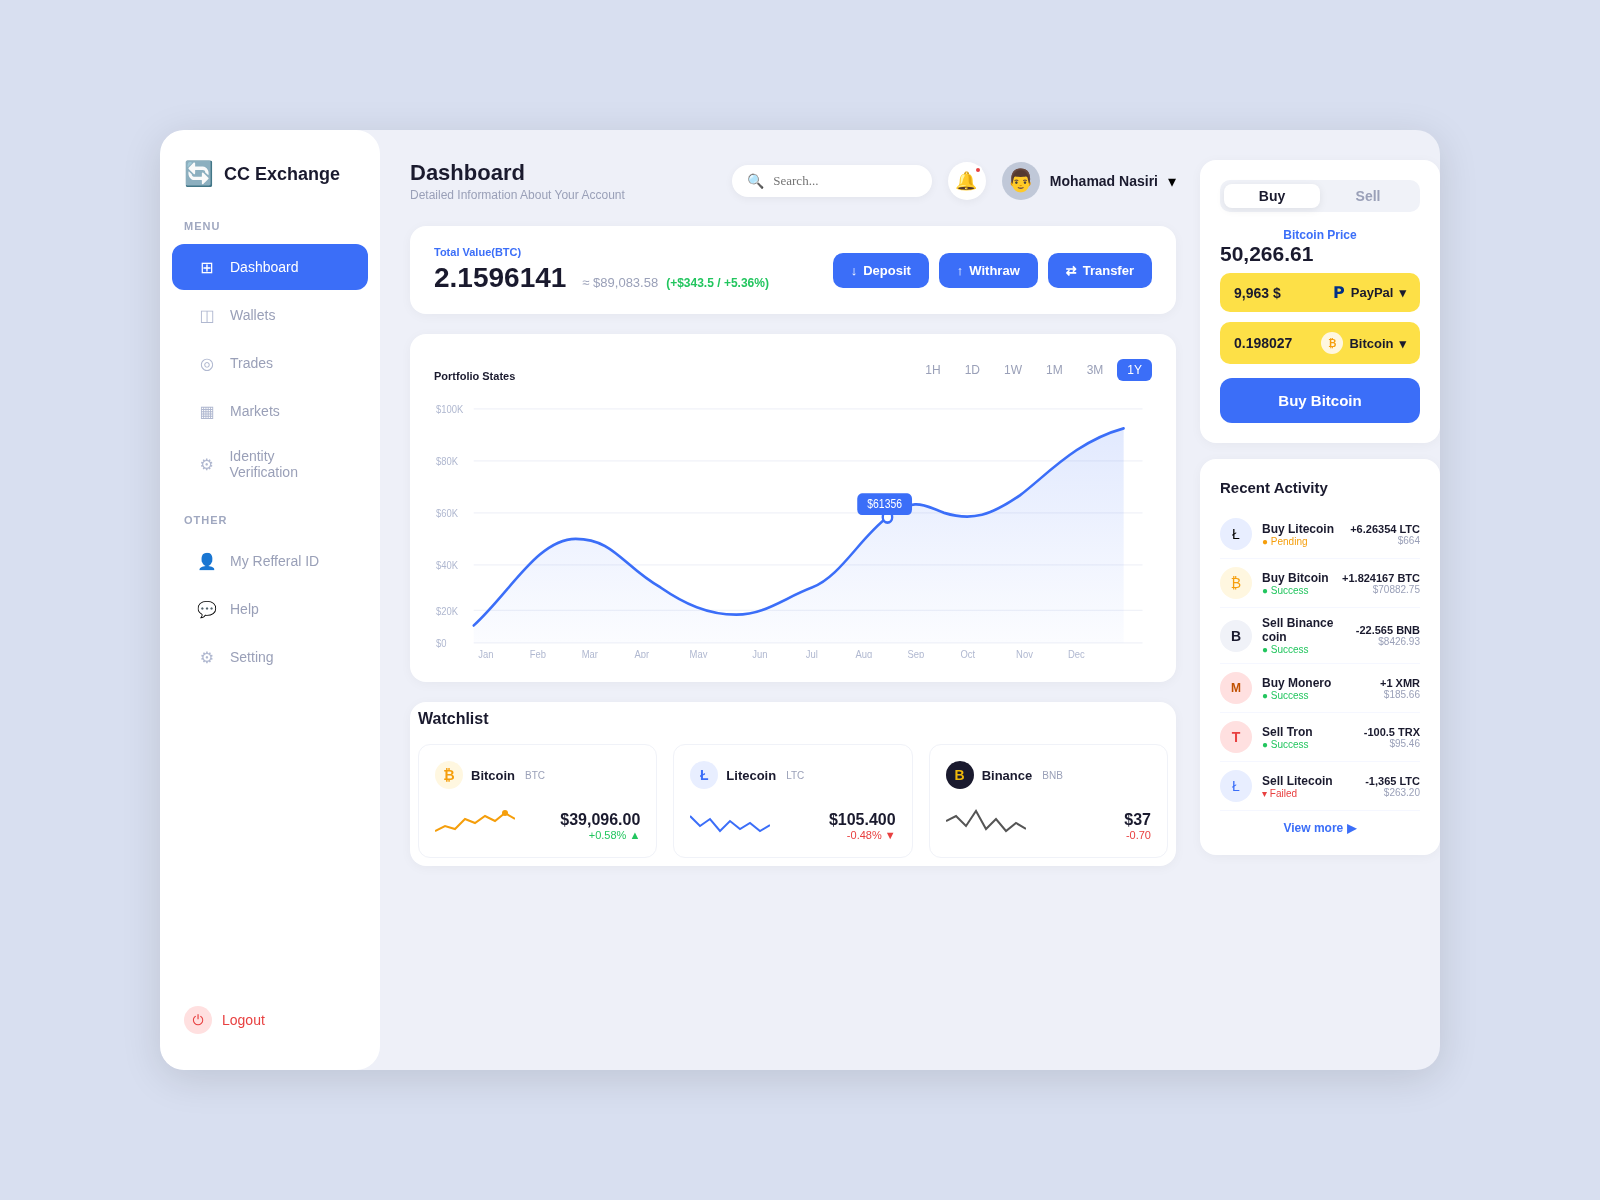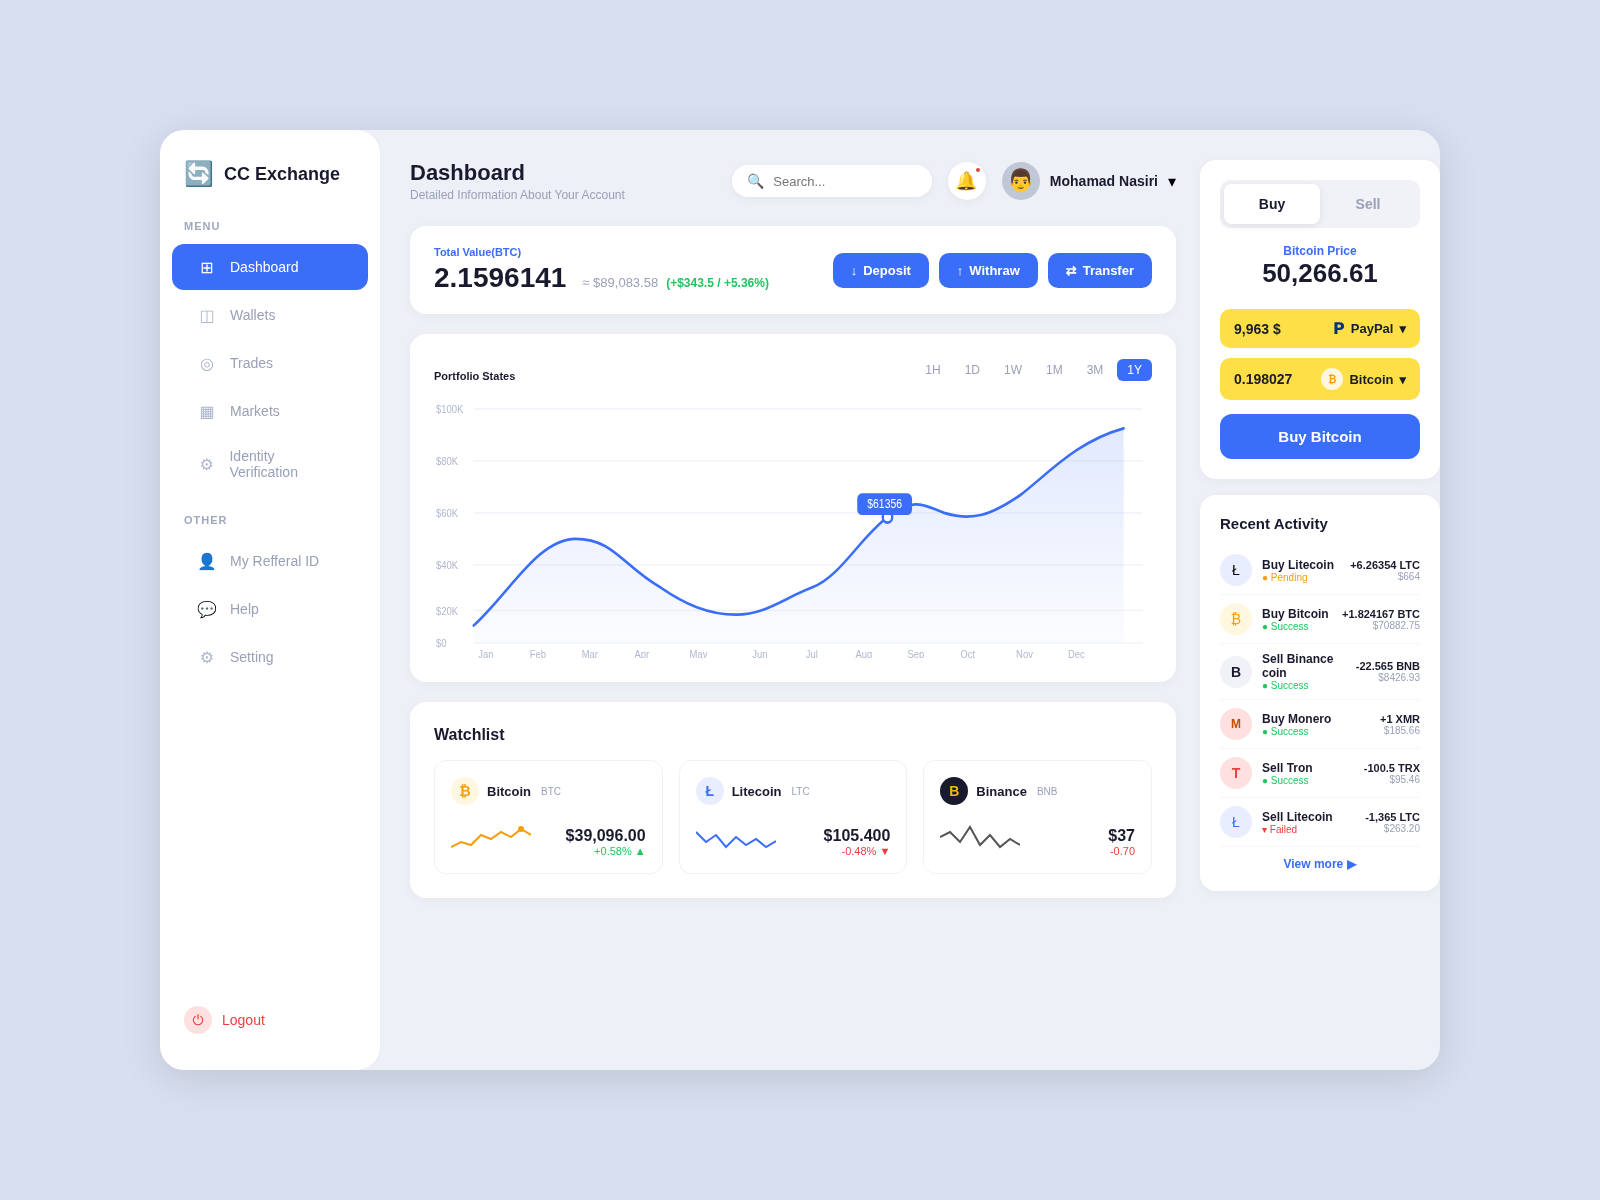--- a/index.html
+++ b/index.html
@@ -143,20 +143,21 @@
       width: 200px;
       box-shadow: 0 2px 8px rgba(0,0,0,0.05);
     }
     .search-box input {
       border: none;
       outline: none;
       font-size: 13px;
       color: #4d7c0f;
       background: transparent;
       width: 100%;
+      font-family: Liberation Serif, serif;
     }
     .search-icon { color: #b0b8d0; font-size: 14px; }
     .notif-btn {
       width: 38px;
       height: 38px;
       background: #fff;
       border-radius: 50%;
       display: flex;
       align-items: center;
       justify-content: center;
@@ -283,21 +284,21 @@
       height: 260px;
     }
     .chart-svg {
       width: 100%;
       height: 100%;
     }
     
     .watchlist-card {
       background: #fff;
       border-radius: 16px;
-      padding: 24px;
+      padding: 8px;
       box-shadow: 0 2px 12px rgba(0,0,0,0.04);
     }
     .watchlist-title {
       font-size: 16px;
       font-weight: 700;
       color: #1a1a2e;
       margin-bottom: 16px;
     }
     .watchlist-items {
       display: grid;
@@ -370,46 +371,45 @@
     }
     .tab-group {
       display: flex;
       background: #f0f2f8;
       border-radius: 10px;
       padding: 4px;
       margin-bottom: 16px;
     }
     .tab-btn {
       flex: 1;
-      padding: 12px;
+      padding: 4px;
       border-radius: 8px;
       border: none;
       cursor: pointer;
       font-size: 14px;
       font-weight: 600;
       background: transparent;
       color: #9aa0b8;
     }
     .tab-btn.active {
       background: #fff;
       color: #1a1a2e;
       box-shadow: 0 2px 8px rgba(0,0,0,0.08);
     }
     .btc-price-label {
       font-size: 12px;
       color: #3b6ef8;
       font-weight: 600;
       text-align: center;
     }
     .btc-price-value {
-      font-size: 26px;
+      font-size: 21px;
       font-weight: 800;
       color: #1a1a2e;
-      text-align: center;
-      margin-bottom: 20px;
+      margin-bottom: 7px;
     }
     .input-group {
       background: #fde047;
       border-radius: 10px;
       padding: 10px 14px;
       display: flex;
       align-items: center;
       justify-content: space-between;
       margin-bottom: 10px;
     }

